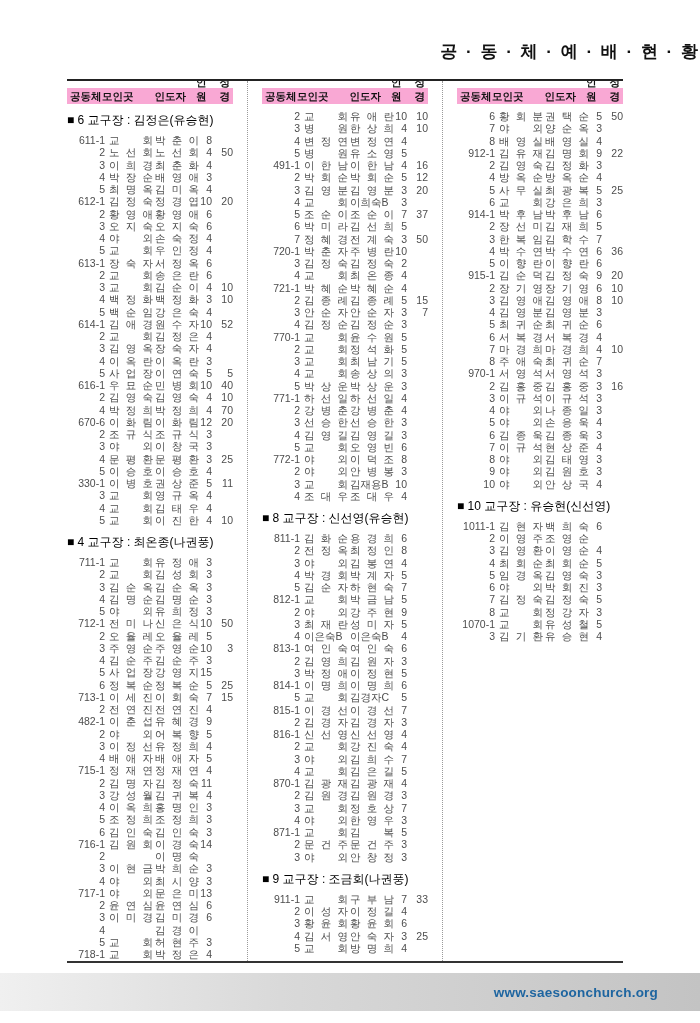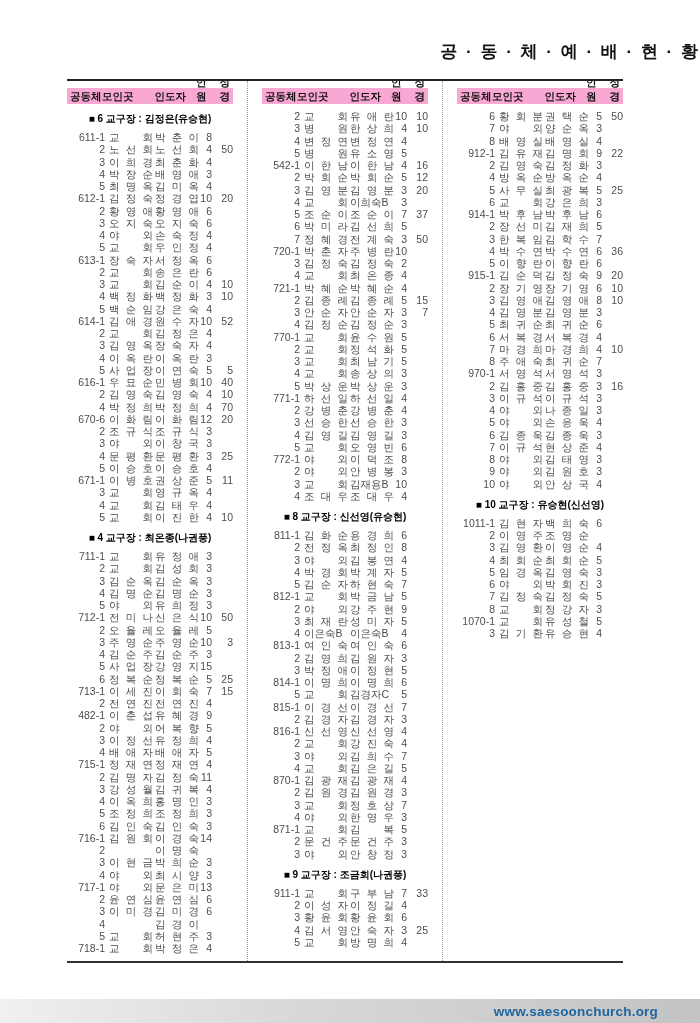--- a/index.html
+++ b/index.html
@@ -34,40 +34,40 @@
   }
   .h-gong  { width:38px; }
   .h-moin  { width:46px; margin-left:0; }
   .h-indo  { width:46px; margin-left:14px; }
   .h-inwon { width:16px; text-align:right;margin-top:6px; }
   .h-seong { flex:1; text-align:right;margin-left:13px; }
 
   .col-body { margin-top:6px; }
 
   .sec {
-    font-size:10px; font-weight:bold; color:#000;
-    margin:8px 0 5px 0; white-space:nowrap;text-align:center;
+    font-size:12px; font-weight:normal; color:#000;
+    margin:8px 0 5px 0; white-space:nowrap;
   }
 
   .row {
     display:flex; font-size:10.5px; line-height:12.25px; color:#4d4d4d;
     white-space:nowrap;
   }
   .c-id    { width:38px; text-align:right; }
   .c-place { margin-left:4px; }
   .c-leader{ margin-left:2px; }
   .nm {
     display:inline-block; width:44px; overflow:hidden;
     text-align:justify; text-align-last:justify; text-justify:inter-word;
   }
   .c-cnt { width:13px; text-align:right; }
   .c-bib { width:21px; text-align:right; }
 
   .footer {
-    position:absolute; left:0; bottom:0; width:700px; height:24px;
+    position:absolute; left:0; bottom:12px; width:700px; height:38px;
     background:linear-gradient(to right,#f0f0f0 0%,#d9d9d9 40%,#c3c3c3 100%);
     display:flex; align-items:center; justify-content:flex-end;
   }
   .footer .url {
     margin-right:42px; font-size:13.5px; font-weight:bold; color:#1e65a0;
     letter-spacing:0.2px;
   }
 </style>
 </head>
 <body>
@@ -280,21 +280,21 @@
               <span class="c-bib">25</span>
             </div>
             <div class="row">
               <span class="c-id">5</span>
               <span class="c-place nm">이 승 호</span>
               <span class="c-leader nm">이 승 호</span>
               <span class="c-cnt">4</span>
               <span class="c-bib"></span>
             </div>
             <div class="row">
-              <span class="c-id">671-1</span>
+              <span class="c-id">330-1</span>
               <span class="c-place nm">이 병 호</span>
               <span class="c-leader nm">권 상 준</span>
               <span class="c-cnt">5</span>
               <span class="c-bib">11</span>
             </div>
             <div class="row">
               <span class="c-id">3</span>
               <span class="c-place nm">교 회</span>
               <span class="c-leader nm">영 규 옥</span>
               <span class="c-cnt">4</span>
@@ -579,21 +579,21 @@
               <span class="c-bib"></span>
             </div>
             <div class="row">
               <span class="c-id">5</span>
               <span class="c-place nm">병 원</span>
               <span class="c-leader nm">유 소 영</span>
               <span class="c-cnt">5</span>
               <span class="c-bib"></span>
             </div>
             <div class="row">
-              <span class="c-id">542-1</span>
+              <span class="c-id">491-1</span>
               <span class="c-place nm">이 한 남</span>
               <span class="c-leader nm">이 한 남</span>
               <span class="c-cnt">4</span>
               <span class="c-bib">16</span>
             </div>
             <div class="row">
               <span class="c-id">2</span>
               <span class="c-place nm">박 회 순</span>
               <span class="c-leader nm">박 회 순</span>
               <span class="c-cnt">5</span>

